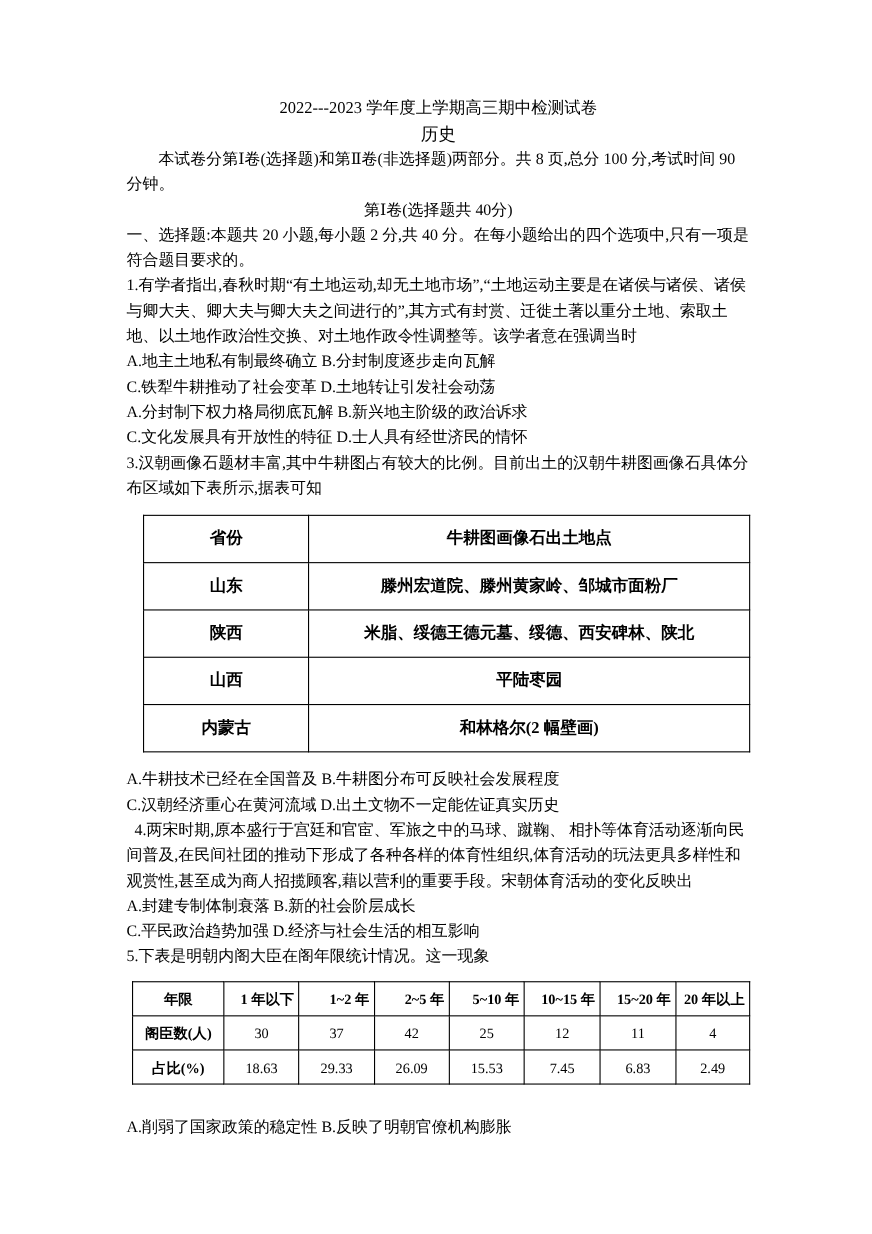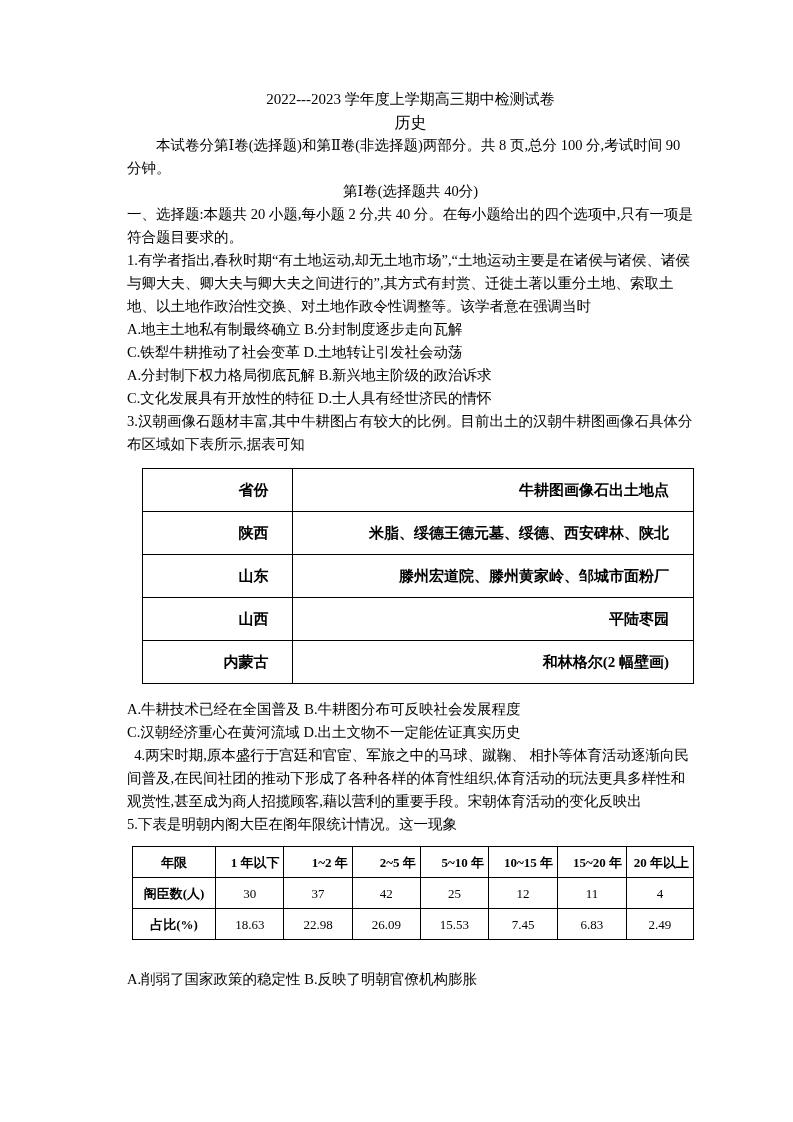--- a/index.html
+++ b/index.html
@@ -7,21 +7,21 @@
     position: relative;
     width: 793px;
     height: 1122px;
     background: #ffffff;
     color: #000000;
     font-family: "Liberation Serif", "DejaVu Serif", serif;
     overflow: hidden;
   }
   .content {
     position: absolute;
-    left: 127px;
+    left: 115px;
     top: 88px;
     width: 567px;
     font-size: 14.5px;
     line-height: 23px;
   }
   p { margin: 0; }
   .center { text-align: center; }
   .title-line { font-size: 15px; }
   .subject-line { font-size: 16px; }
   .indent2 { text-indent: 2em; }
@@ -32,21 +32,21 @@
     border: 1px solid #000;
     text-align: center;
     vertical-align: middle;
   }
 
   .t1 {
     margin: 12px 0 14px 15px;
     font-size: 15px;
     font-weight: bold;
   }
-  .t1 td { height: 42px; padding: 0 24px; text-align: right; }
+  .t1 td { height: 42px; padding: 0 24px; }
   .t1 .c1 { width: 105px; }
   .t1 .c2 { width: 365px; }
 
   .t2 {
     margin: 10px 0 28px 5px;
     font-size: 13px;
   }
   .t2 td { height: 30px; padding: 0 4px; width: 66px; }
   .t2 .h { font-weight: bold; text-align: right; }
   .t2 .c0 { width: 86px; font-weight: bold; }
@@ -77,44 +77,46 @@
     <div>
       <p>3.汉朝画像石题材丰富,其中牛耕图占有较大的比例。目前出土的汉朝牛耕图画像石具体分布区域如下表所示,据表可知</p>
 
       <table class="t1">
         <tbody>
             <tr>
           <td class="c1">省份</td>
           <td class="c2">牛耕图画像石出土地点</td>
         </tr>
         <tr>
+          <td class="c1">山东</td>
+          <td class="c2">滕州宏道院、滕州黄家岭、邹城市面粉厂</td>
+        </tr>
+        <tr>
           <td class="c1">陕西</td>
           <td class="c2">米脂、绥德王德元墓、绥德、西安碑林、陕北</td>
-        </tr>
-        <tr>
-          <td class="c1">山东</td>
-          <td class="c2">滕州宏道院、滕州黄家岭、邹城市面粉厂</td>
         </tr>
         <tr>
           <td class="c1">山西</td>
           <td class="c2">平陆枣园</td>
         </tr>
         <tr>
           <td class="c1">内蒙古</td>
           <td class="c2">和林格尔(2 幅壁画)</td>
         </tr>
       </tbody>
         </table>
 
       <p>A.牛耕技术已经在全国普及 B.牛耕图分布可反映社会发展程度</p>
       <p>C.汉朝经济重心在黄河流域 D.出土文物不一定能佐证真实历史</p>
     </div>
 
     <div>
       <p class="indent-half">4.两宋时期,原本盛行于宫廷和官宦、军旅之中的马球、蹴鞠、 相扑等体育活动逐渐向民间普及,在民间社团的推动下形成了各种各样的体育性组织,体育活动的玩法更具多样性和观赏性,甚至成为商人招揽顾客,藉以营利的重要手段。宋朝体育活动的变化反映出</p>
+      <p>A.封建专制体制衰落 B.新的社会阶层成长</p>
+      <p>C.平民政治趋势加强 D.经济与社会生活的相互影响</p>
     </div>
 
     <div>
       <p>5.下表是明朝内阁大臣在阁年限统计情况。这一现象</p>
 
       <table class="t2">
         <tbody>
             <tr>
           <td class="c0">年限</td>
           <td class="h">1 年以下</td>
@@ -131,21 +133,21 @@
           <td>37</td>
           <td>42</td>
           <td>25</td>
           <td>12</td>
           <td>11</td>
           <td>4</td>
         </tr>
         <tr>
           <td class="c0">占比(%)</td>
           <td>18.63</td>
-          <td>22.98</td>
+          <td>29.33</td>
           <td>26.09</td>
           <td>15.53</td>
           <td>7.45</td>
           <td>6.83</td>
           <td>2.49</td>
         </tr>
       </tbody>
         </table>
 
       <p>A.削弱了国家政策的稳定性 B.反映了明朝官僚机构膨胀</p>

